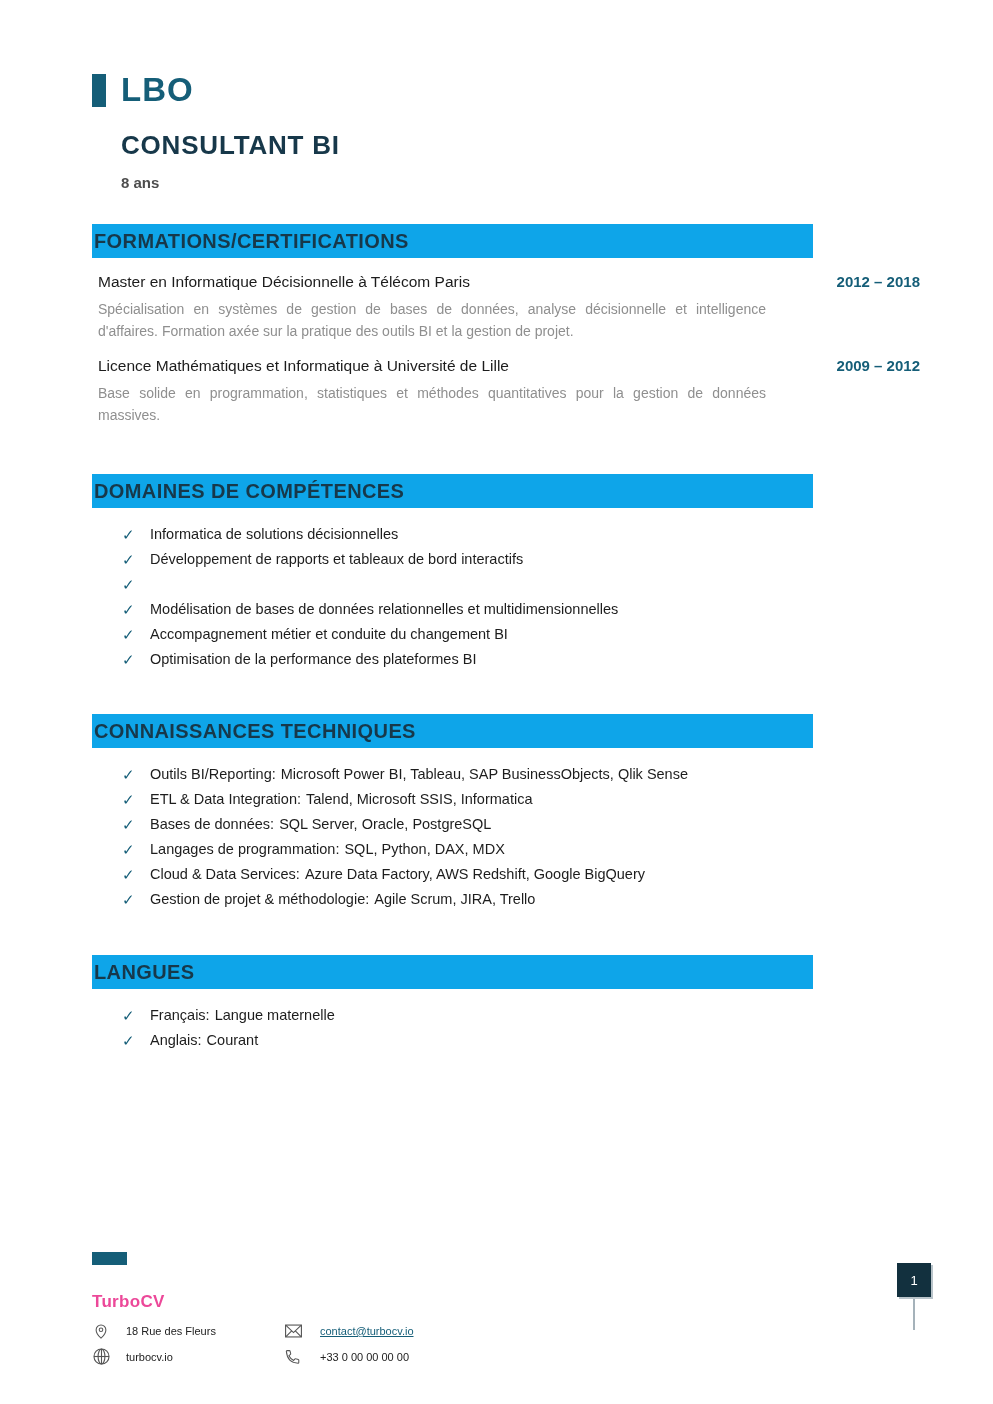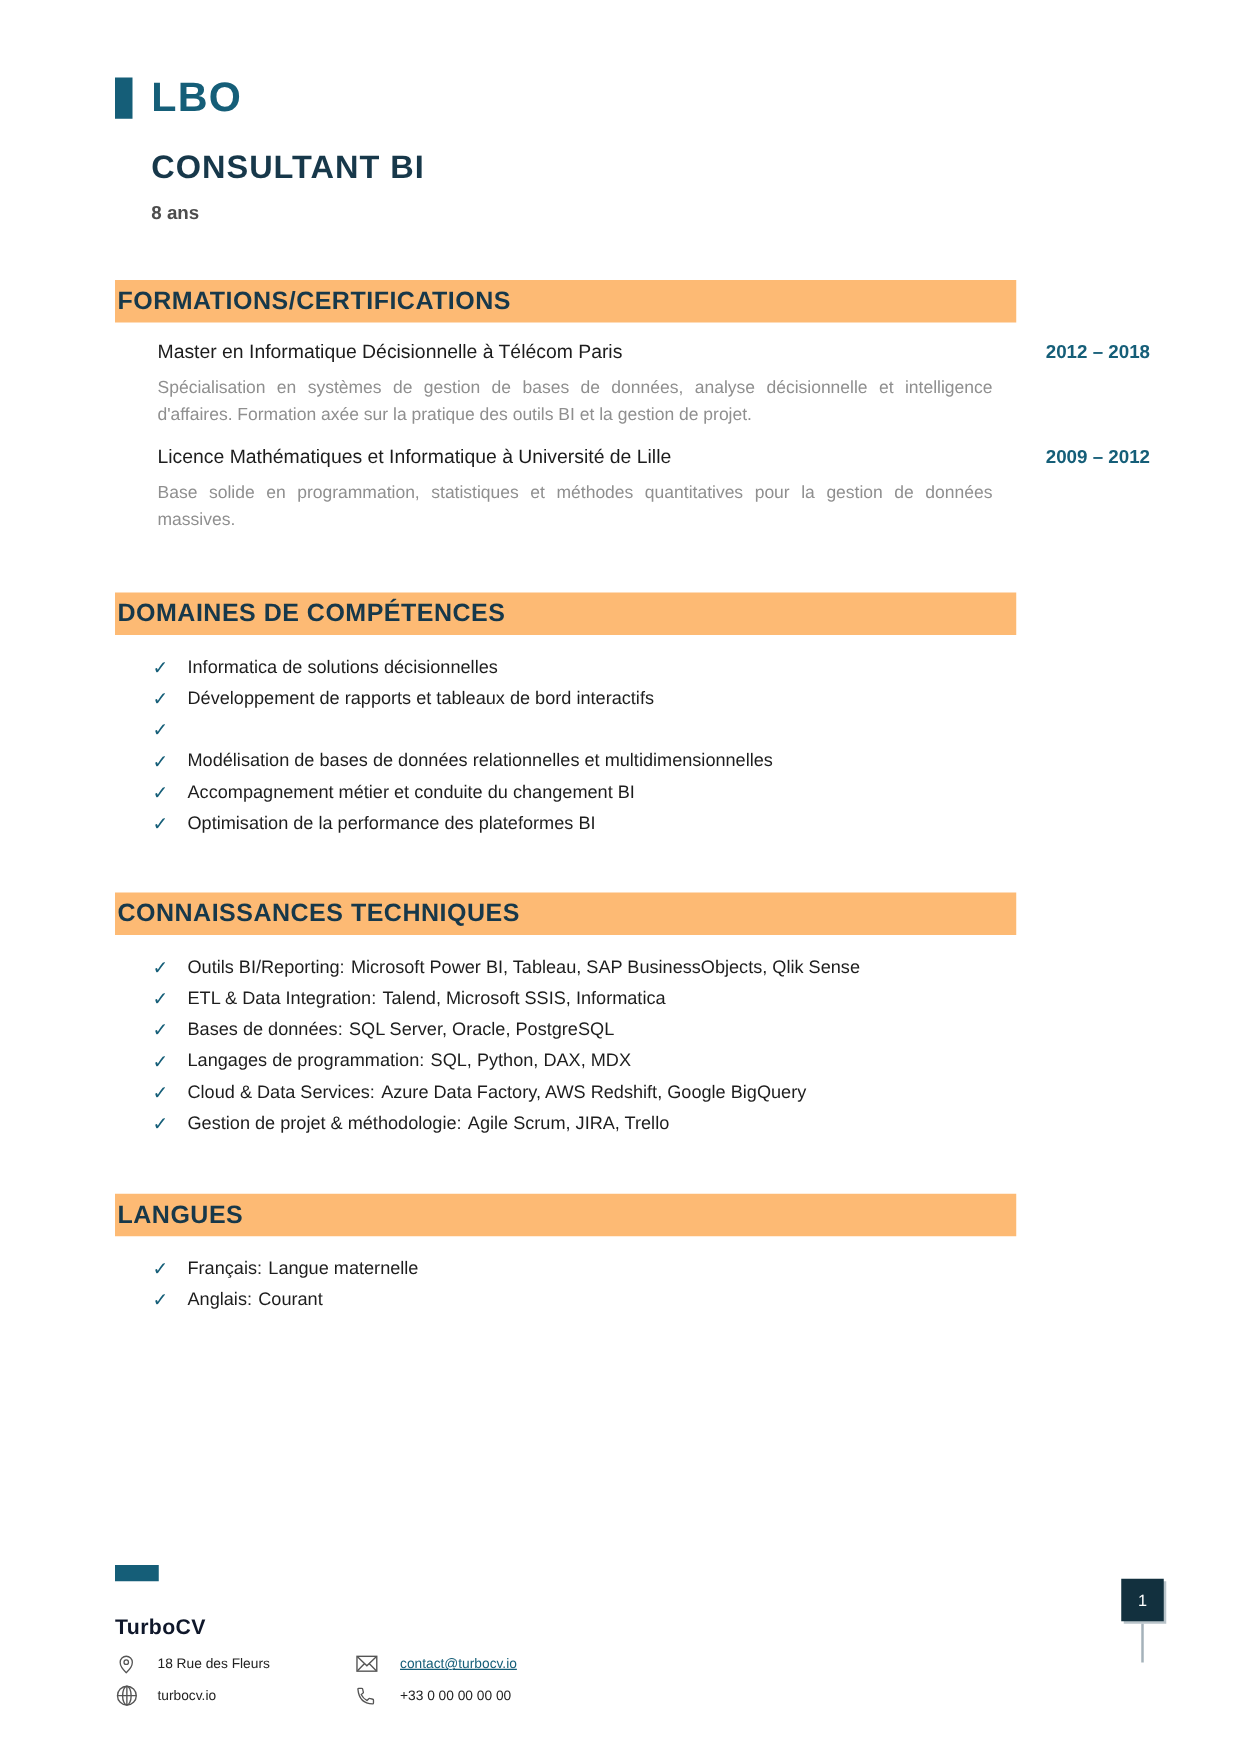--- a/index.html
+++ b/index.html
@@ -8,37 +8,37 @@
     position: relative;
     width: 993px;
     height: 1404px;
     background: #ffffff;
     font-family: "Liberation Sans", sans-serif;
     overflow: hidden;
     margin: 0 auto;
   }
 
   
-  .header { position: absolute; left: 92px; top: 59px; }
+  .header { position: absolute; left: 92px; top: 71px; }
   .brand-row { display: flex; align-items: center; }
   .brand-bar { width: 14px; height: 33px; background: #155e78; margin-right: 15px; }
   .initials { font-size: 33px; font-weight: bold; color: #155e78; letter-spacing: 1px; }
   .job-title { margin-left: 29px; margin-top: 21px; font-size: 26px; font-weight: bold; color: #17384a; letter-spacing: 0.8px; }
   .experience { margin-left: 29px; margin-top: 13px; font-size: 15px; font-weight: bold; color: #4d4d4d; }
 
   
   .content { position: absolute; left: 92px; top: 224px; width: 828px; }
   .section-title {
     width: 721px; height: 34px; line-height: 34px;
-    background: #fdba74; color: #17384a;
+    background: #0ea5e9; color: #17384a;
     font-size: 20px; font-weight: bold; letter-spacing: 0.4px;
     padding-left: 2px;
   }
 
-  .edu-entry { margin-top: 15px; margin-left: 28px; }
+  .edu-entry { margin-top: 15px; }
   .edu-head { display: flex; justify-content: space-between; align-items: baseline; padding-left: 6px; }
   .edu-title { font-size: 15.5px; color: #1c1c1c; }
   .edu-dates { font-size: 15px; font-weight: bold; color: #155e78; white-space: nowrap; }
   .edu-desc {
     margin-top: 7px; margin-left: 6px; width: 668px;
     font-size: 14px; line-height: 22px; color: #8f8f8f; text-align: justify;
   }
 
   .section { margin-top: 0; }
   .section.gap-lg { margin-top: 48px; }
@@ -47,21 +47,21 @@
 
   .check-list { margin-top: 14px; padding-left: 30px; list-style: none; }
   .check-item { display: flex; align-items: flex-start; line-height: 25px; font-size: 14.5px; color: #1d1d1d; }
   .check { color: #155e78; width: 28px; flex: none; font-size: 15px; }
   .item-label { font-weight: normal; margin-right: 5px; white-space: nowrap; }
   .item-text { }
 
   
   .footer { position: absolute; left: 92px; top: 1252px; }
   .footer-rect { width: 35px; height: 13px; background: #155e78; }
-  .footer-brand { margin-top: 27px; font-size: 17px; font-weight: bold; color: #0f172a; letter-spacing: 0.3px; }
+  .footer-brand { margin-top: 27px; font-size: 17px; font-weight: bold; color: #ec4899; letter-spacing: 0.3px; }
   .contact-grid {
     margin-top: 10px;
     display: grid;
     grid-template-columns: 34px 158px 36px auto;
     row-gap: 7px;
     align-items: center;
     font-size: 11px; color: #222222;
   }
   .contact-grid svg { display: block; stroke: #555555; fill: none; stroke-width: 1.4; }
   .email-link { color: #155e78; text-decoration: underline; }

